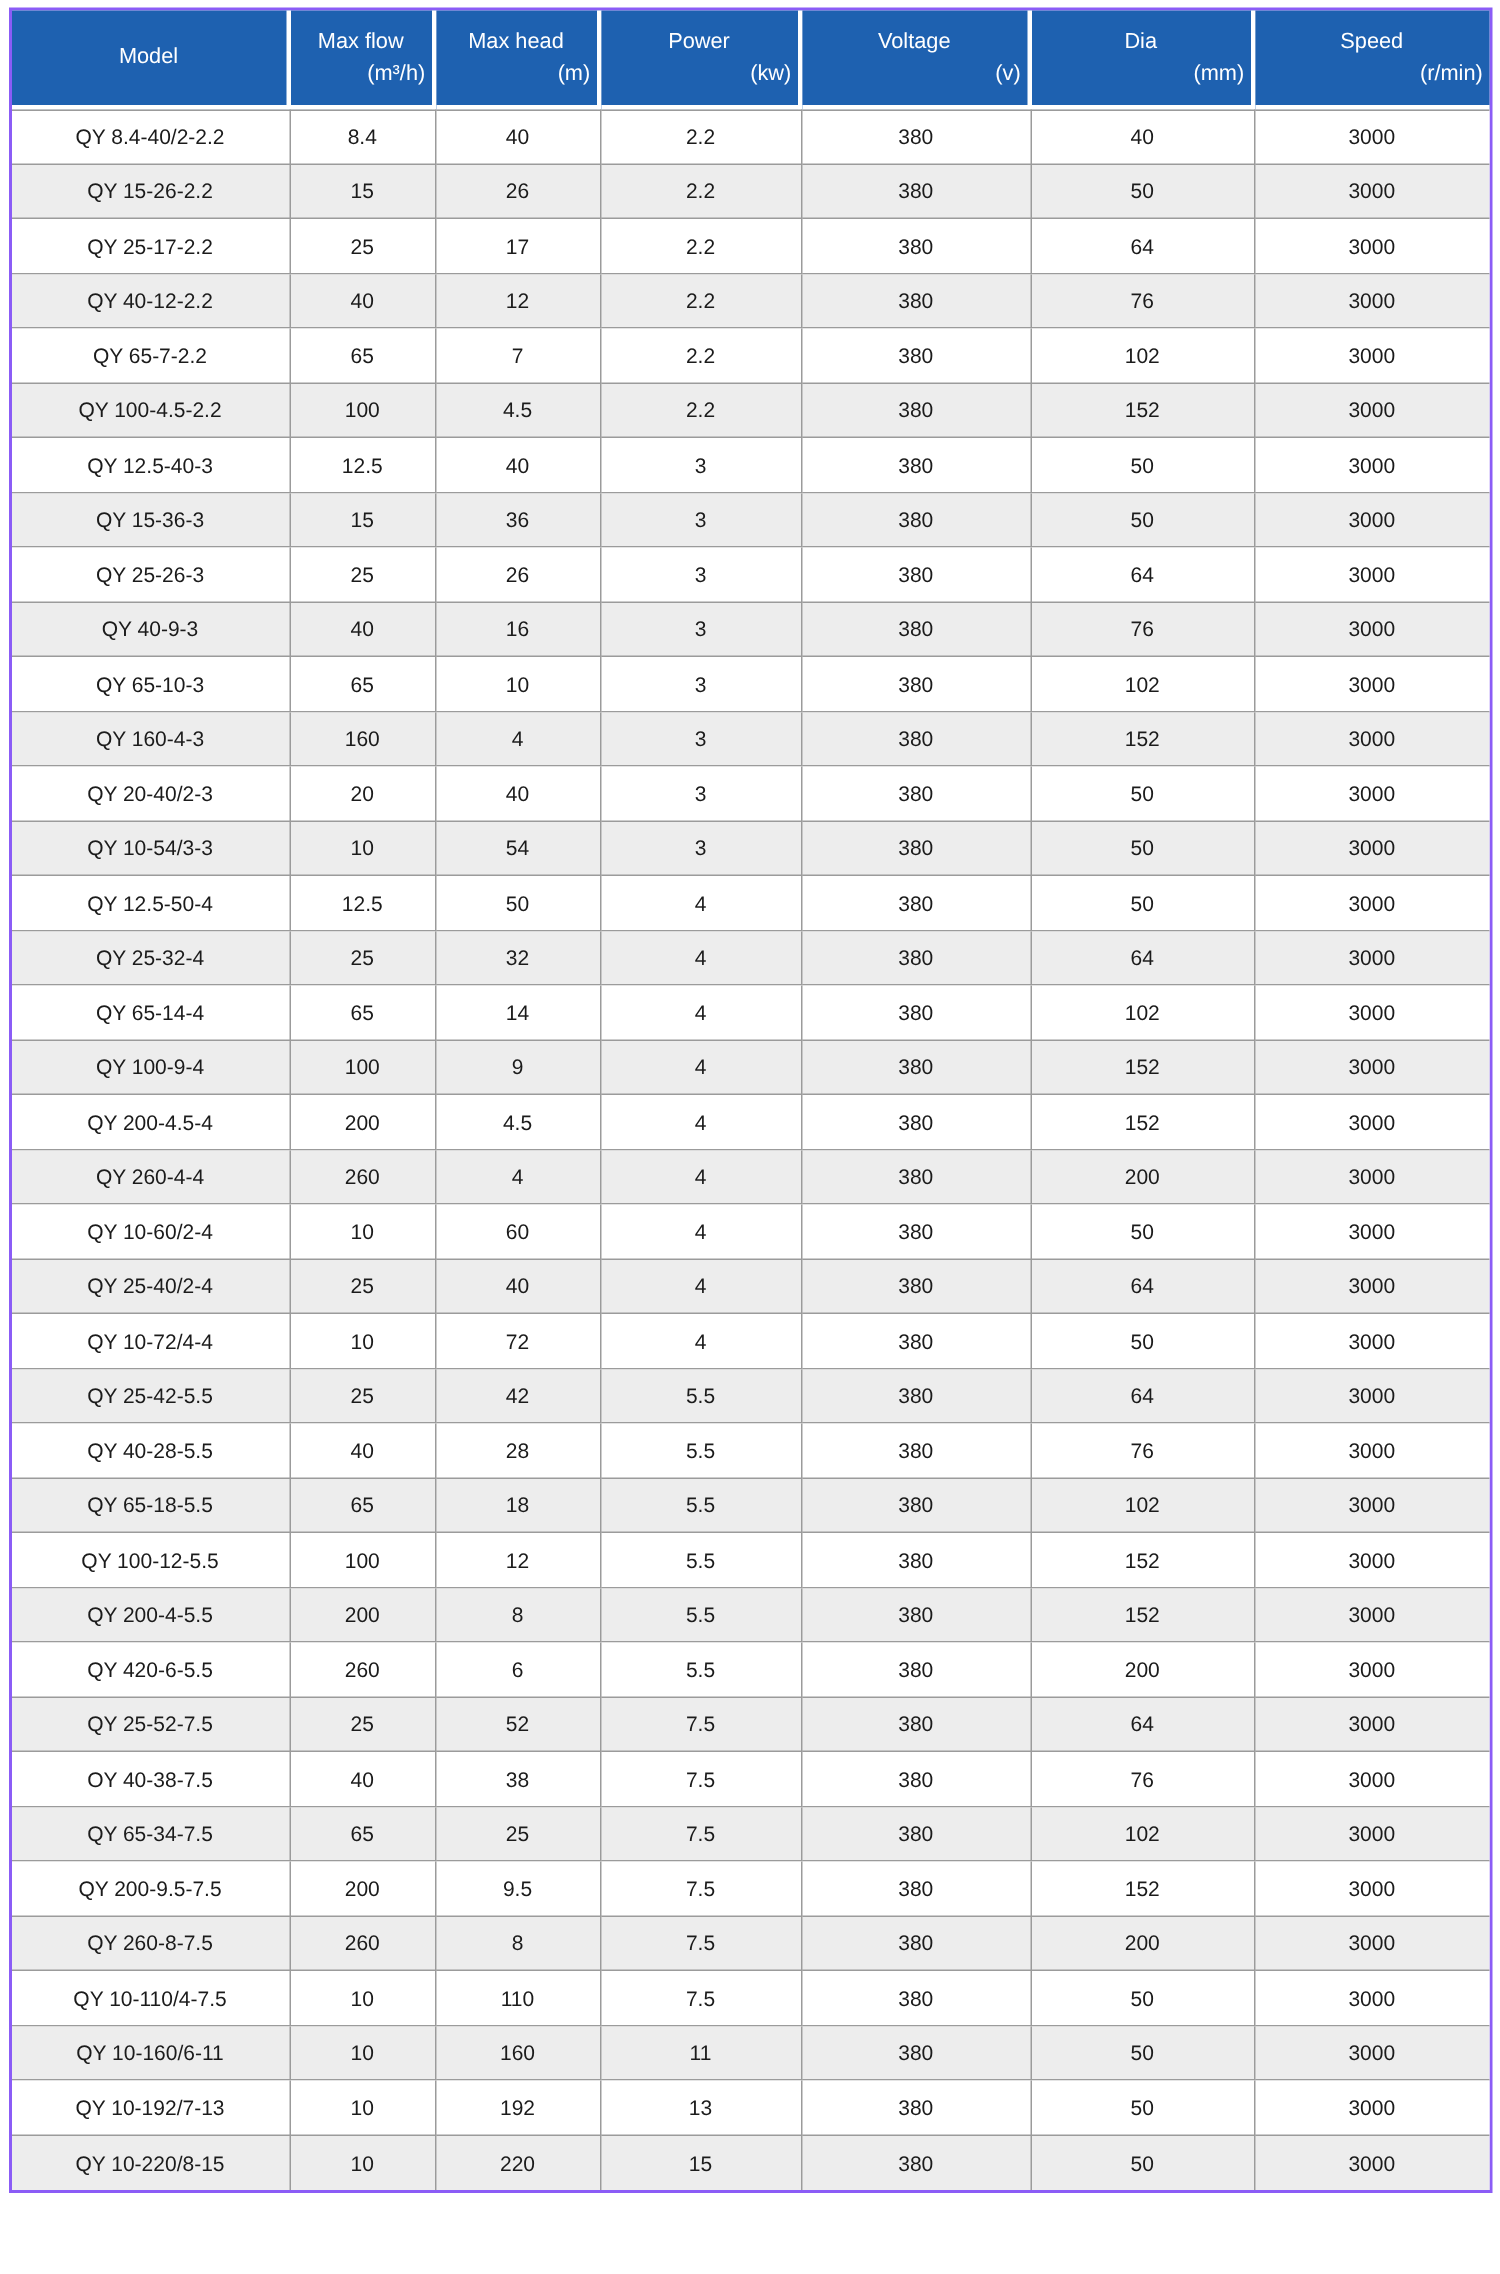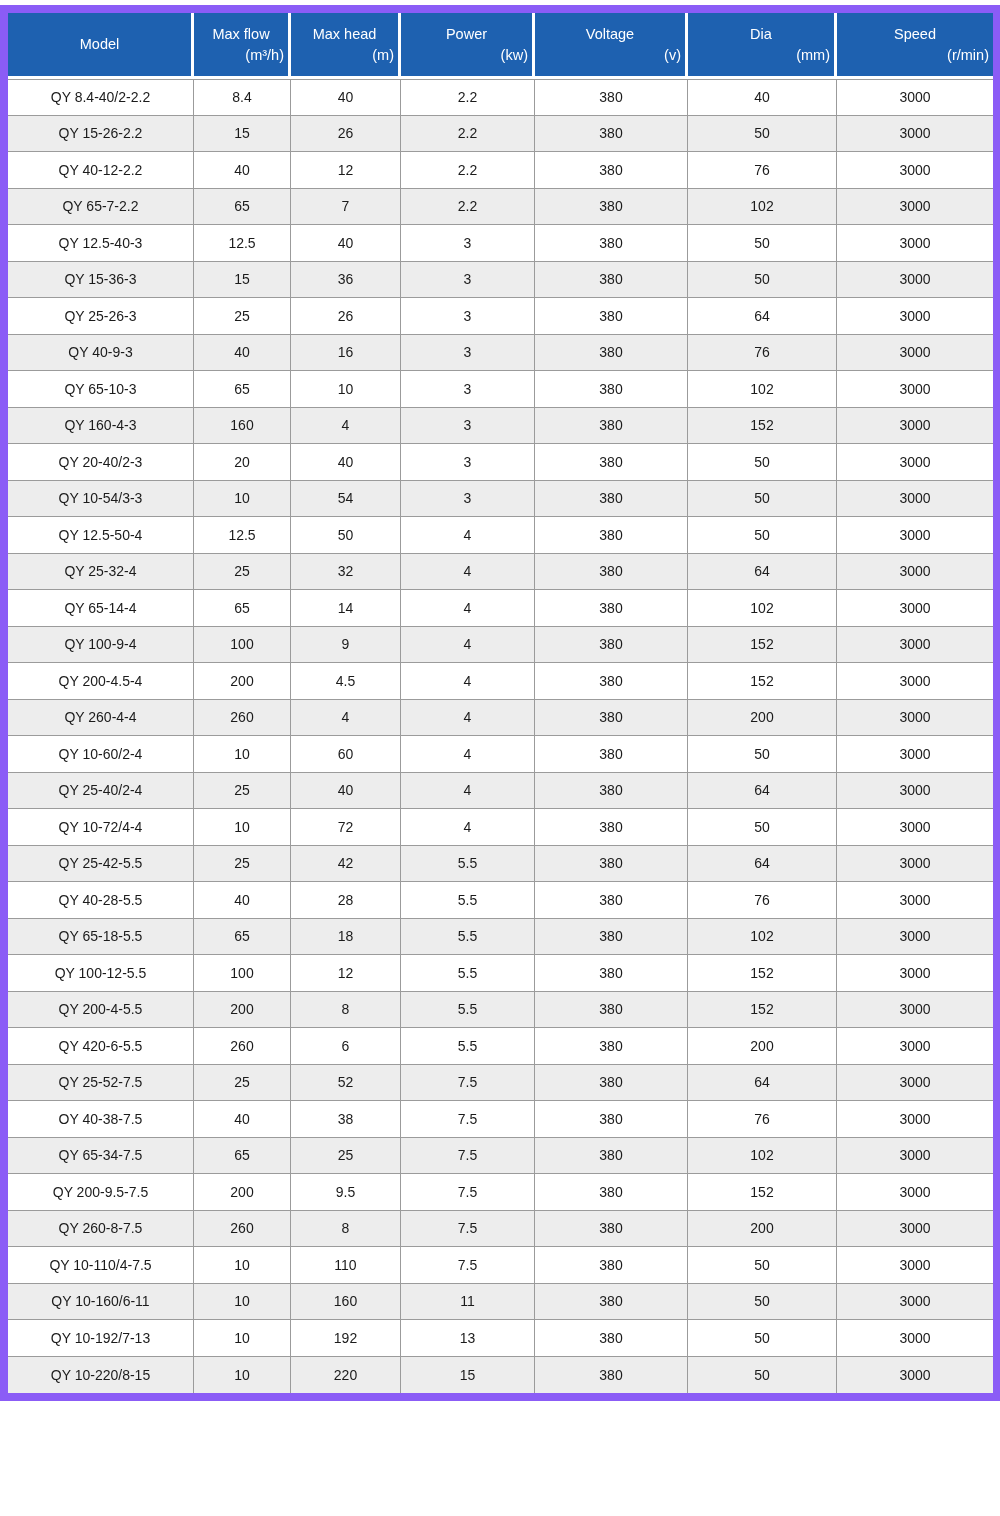--- a/index.html
+++ b/index.html
@@ -14,21 +14,21 @@
     background: #ffffff;
     box-sizing: border-box;
     padding-top: 5px;
   }
   table.spec-table {
     border-collapse: separate;
     border-spacing: 0;
     table-layout: fixed;
     width: 989px;
     margin: 0 auto;
-    border: 8px solid #8b5cf6;
+    border: 2px solid #8b5cf6;
     background: #ffffff;
   }
   col.c-model   { width: 186px; }
   col.c-maxflow { width: 97px;  }
   col.c-maxhead { width: 110px; }
   col.c-power   { width: 134px; }
   col.c-voltage { width: 153px; }
   col.c-dia     { width: 149px; }
   col.c-speed   { width: 156px; }
 
@@ -128,35 +128,53 @@
         <tr>
           <td>QY 15-26-2.2</td>
           <td>15</td>
           <td>26</td>
           <td>2.2</td>
           <td>380</td>
           <td>50</td>
           <td>3000</td>
         </tr>
         <tr>
+          <td>QY 25-17-2.2</td>
+          <td>25</td>
+          <td>17</td>
+          <td>2.2</td>
+          <td>380</td>
+          <td>64</td>
+          <td>3000</td>
+        </tr>
+        <tr>
           <td>QY 40-12-2.2</td>
           <td>40</td>
           <td>12</td>
           <td>2.2</td>
           <td>380</td>
           <td>76</td>
           <td>3000</td>
         </tr>
         <tr>
           <td>QY 65-7-2.2</td>
           <td>65</td>
           <td>7</td>
           <td>2.2</td>
           <td>380</td>
           <td>102</td>
+          <td>3000</td>
+        </tr>
+        <tr>
+          <td>QY 100-4.5-2.2</td>
+          <td>100</td>
+          <td>4.5</td>
+          <td>2.2</td>
+          <td>380</td>
+          <td>152</td>
           <td>3000</td>
         </tr>
         <tr>
           <td>QY 12.5-40-3</td>
           <td>12.5</td>
           <td>40</td>
           <td>3</td>
           <td>380</td>
           <td>50</td>
           <td>3000</td>

